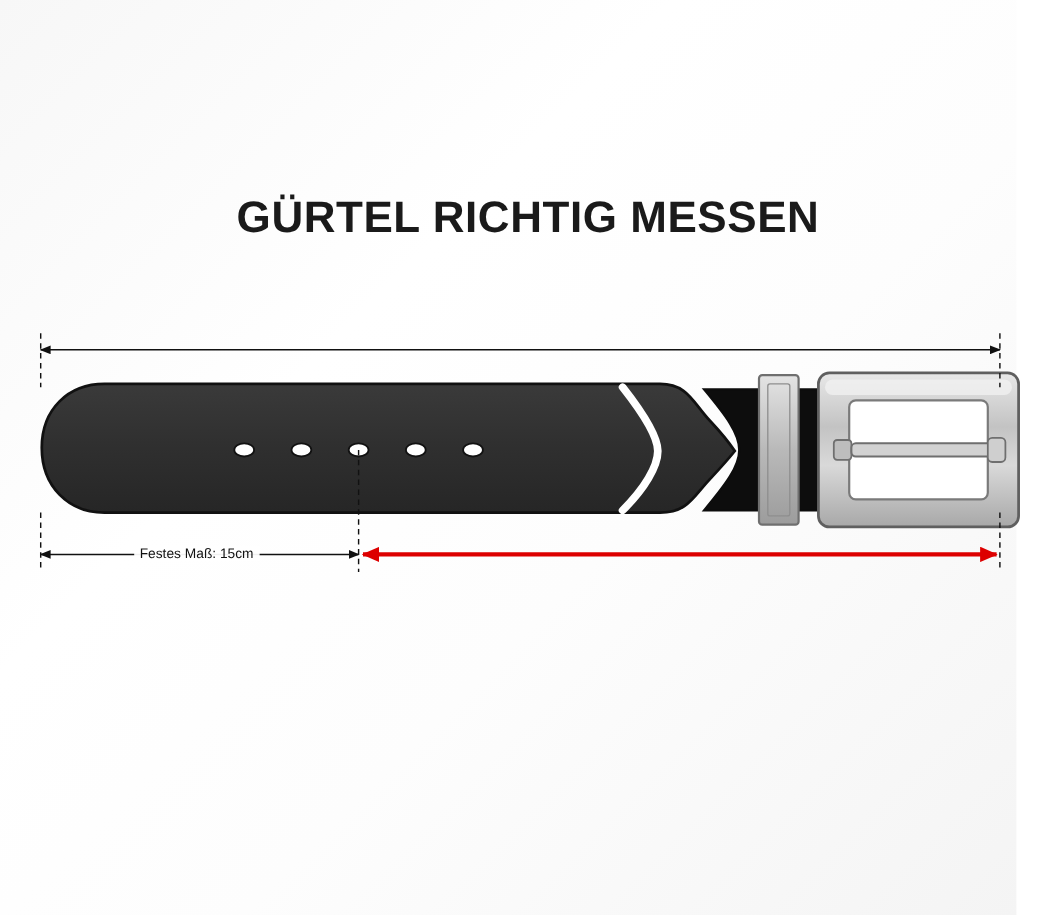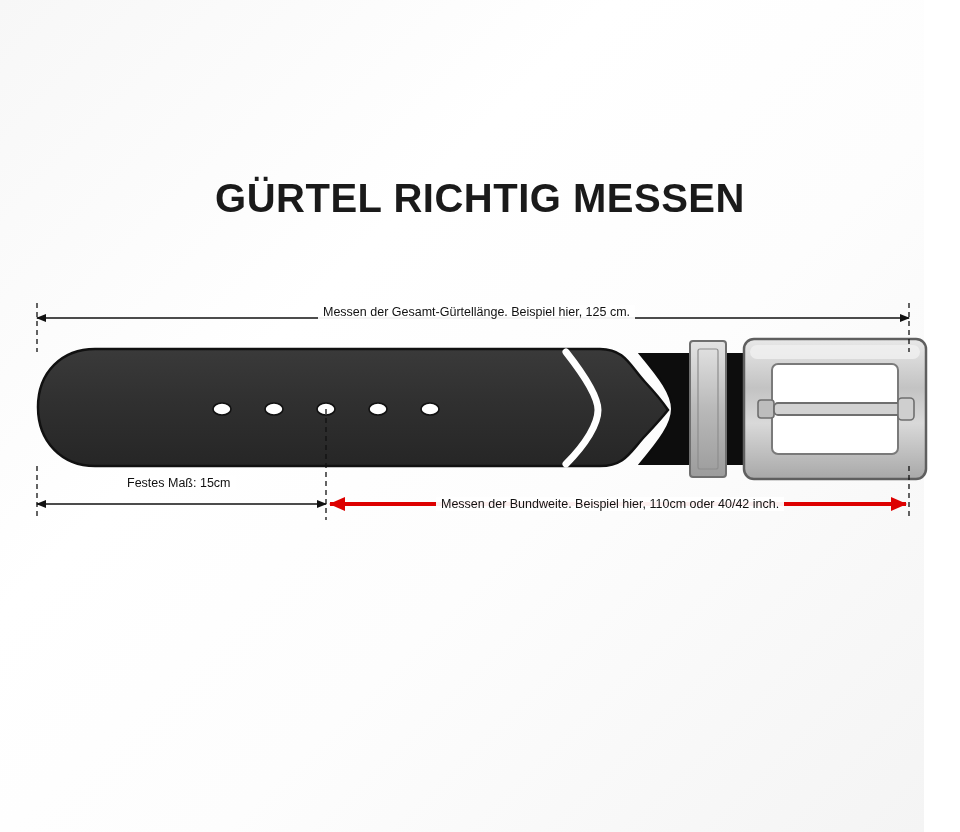--- a/index.html
+++ b/index.html
@@ -149,20 +149,18 @@
       <line x1="326" y1="409" x2="326" y2="520" stroke="#111111" stroke-width="1.3" stroke-dasharray="5,4"></line>
       <line x1="37" y1="504" x2="326" y2="504" stroke="#111111" stroke-width="1.4" marker-start="url(#arrowBlackStart)" marker-end="url(#arrowBlackEnd)"></line>
     </g>
 
     <g>
       <line x1="909" y1="466" x2="909" y2="520" stroke="#111111" stroke-width="1.3" stroke-dasharray="5,4"></line>
       <line x1="330" y1="504" x2="906" y2="504" stroke="#dd0000" stroke-width="4" marker-start="url(#arrowRedStart)" marker-end="url(#arrowRedEnd)"></line>
     </g>
   </svg>
 
-  <div class="dim-label label-bg" style="left:318px; top:305px;">Messen der Gesamt-Gürtellänge. Beispiel hier, 125 cm.</div>
 
-  <div class="dim-label label-bg" style="left:122px; top:476px;">Festes Maß: 15cm</div>
+  <div class="dim-label label-bg" style="left:122px; top:496px;">Festes Maß: 15cm</div>
 
-  <div class="dim-label label-bg" style="left:436px; top:497px;">Messen der Bundweite. Beispiel hier, 110cm oder 40/42 inch.</div>
 
 
 </div>
 
 </body></html>

